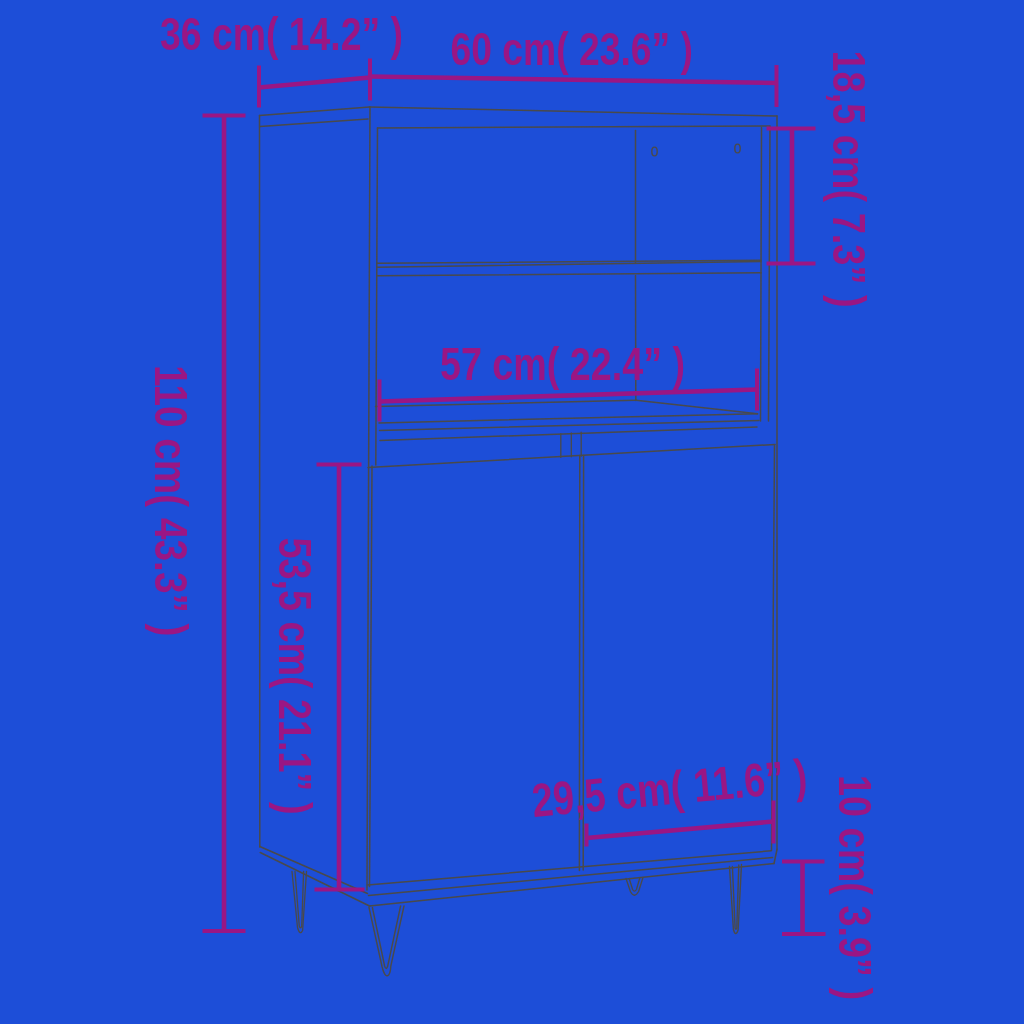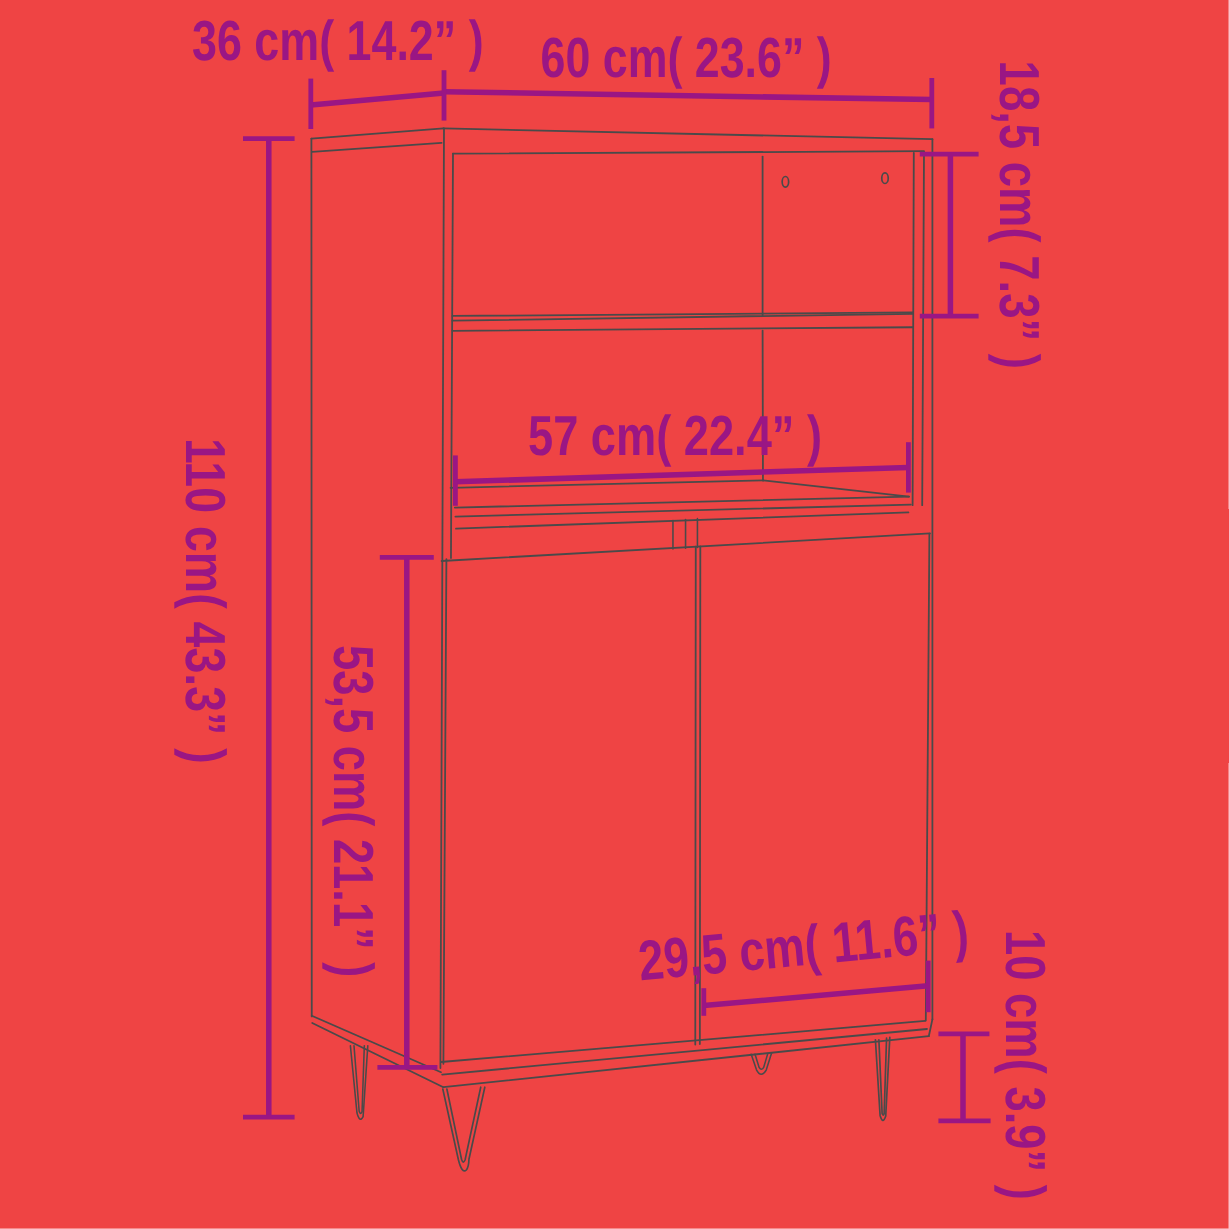--- a/index.html
+++ b/index.html
@@ -1,16 +1,16 @@
 <!DOCTYPE html>
 <html><head>
 <meta charset="utf-8">
 <style>
   html,body{margin:0;padding:0;background:#ffffff;}
-  .wrap{width:1024px;height:1024px;background:#ef4444;overflow:hidden;}
+  .wrap{width:1024px;height:1024px;background:#1d4ed8;overflow:hidden;}
   svg{display:block;}
   text{font-family:"Liberation Sans", sans-serif;font-weight:bold;fill:#9a1684;}
 </style>
 </head>
 <body>
 <div class="wrap">
 <svg width="1024" height="1024" viewBox="0 0 1024 1024">
 <g stroke="#4a4a4a" stroke-width="1.5" fill="none" stroke-linecap="round">
 
 <g>

